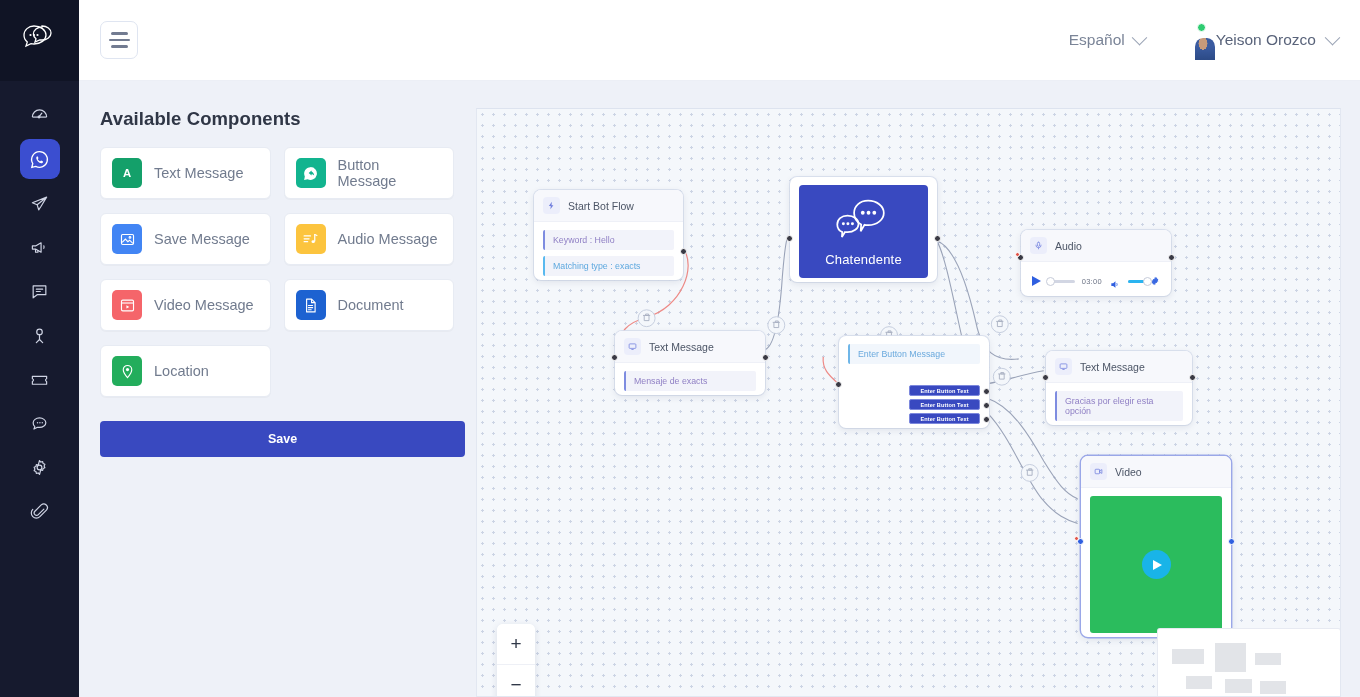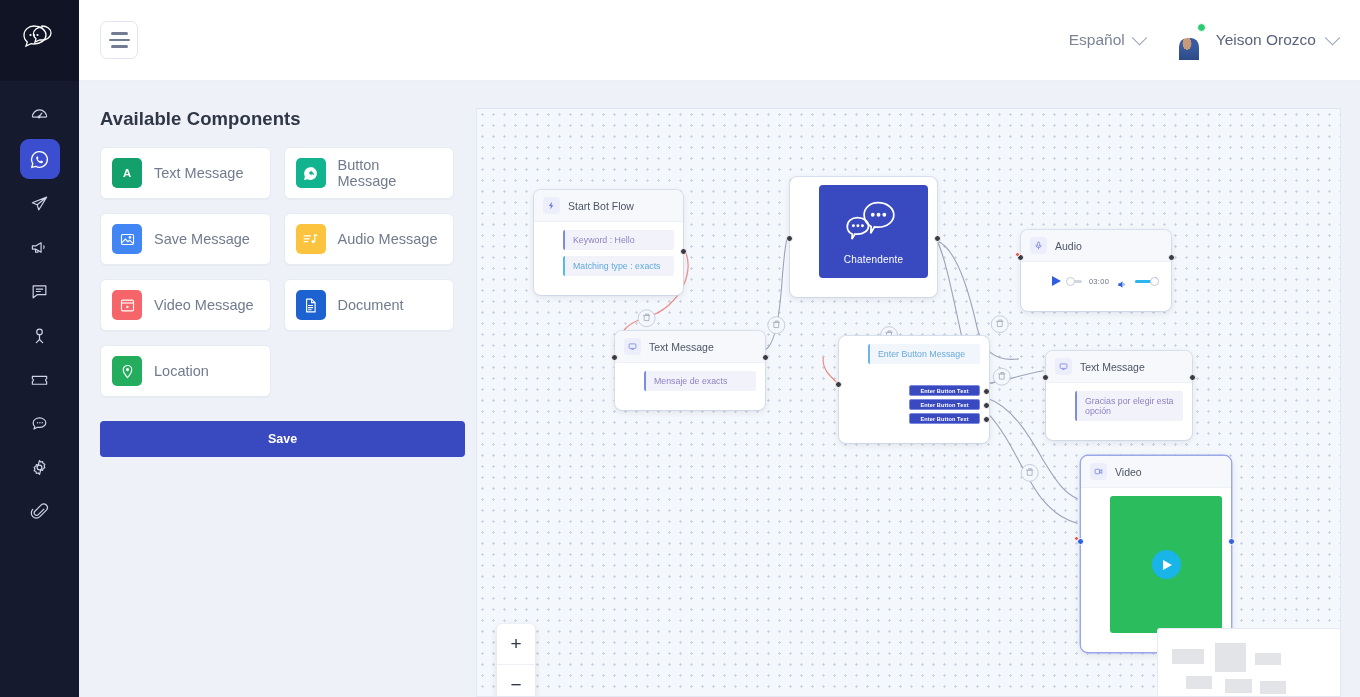--- a/index.html
+++ b/index.html
@@ -31,20 +31,21 @@
   .rail-item.active { background: #3b4ed0; }
   .rail-item svg { display: block; }
 
   
   .main { flex: 1; display: flex; flex-direction: column; height: 697px; min-width: 0; }
 
   .topbar {
     height: 81px; background: #ffffff; flex: 0 0 81px;
     display: flex; align-items: center; padding: 0 22px 0 21px;
     border-bottom: 1px solid #eceff6;
+    text-align: center;
   }
   .hamburger {
     width: 38px; height: 38px; border: 1px solid #dfe5f1; border-radius: 7px;
     background: #fff; display: flex; flex-direction: column;
     align-items: center; justify-content: center; gap: 4px; cursor: pointer;
   }
   .hamburger i { display: block; height: 2.5px; background: #727b91; border-radius: 2px; }
   .hamburger i:nth-child(1) { width: 17px; }
   .hamburger i:nth-child(2) { width: 21px; }
   .hamburger i:nth-child(3) { width: 17px; }
@@ -115,21 +116,21 @@
   }
   .node-head {
     display: flex; align-items: center; gap: 8px; padding: 7px 10px 7px 9px;
     background: #f7f8fc; border-radius: 7px 7px 0 0; border-bottom: 1px solid #eef0f7;
   }
   .node-head .nh-ic {
     width: 17px; height: 17px; border-radius: 4px; background: #eceefb;
     display: flex; align-items: center; justify-content: center; flex: 0 0 17px;
   }
   .node-title { font-size: 10.5px; color: #4c5566; }
-  .node-body { padding: 8px 9px 19px 9px; margin-left: 20px; }
+  .node-body { padding: 8px 9px 4px 9px; }
   .field {
     background: #f2f3fa; border-left: 2.2px solid #7e8ce0; border-radius: 2px;
     padding: 5px 8px; font-size: 8.8px; color: #8f7fc4; margin-bottom: 6px;
   }
   .field.blue { border-left-color: #59b9ef; color: #5fa9df; }
   .field.btnmsg { border-left-color: #6fb6e8; color: #6aa9dd; background:#f1f6fc; }
   .field:last-child { margin-bottom: 0; }
   .handle {
     position: absolute; width: 7px; height: 7px; border-radius: 50%;
     background: #3a3a44; border: 1px solid #fff;
@@ -143,21 +144,21 @@
   #node-image { left: 313px; top: 68px; width: 147px; }
   #node-buttons { left: 362px; top: 227px; width: 150px; }
   #node-audio { left: 544px; top: 121px; width: 150px; }
   #node-text2 { left: 569px; top: 242px; width: 146px; }
   #node-video { left: 604px; top: 347px; width: 150px; }
 
   .img-fill {
     background: #3949c0; border-radius: 4px; height: 93px;
     display: flex; flex-direction: column; align-items: center; justify-content: center; gap: 3px;
   }
-  .img-caption { color: #fff; font-size: 10px; letter-spacing: .2px; }
+  .img-caption { color: #fff; font-size: 13px; letter-spacing: .2px; }
 
   .audio-bar { display: flex; align-items: center; gap: 7px; padding: 2px 2px; }
   .a-play { width: 0; height: 0; border-left: 9px solid #2f5fe0; border-top: 5.5px solid transparent; border-bottom: 5.5px solid transparent; }
   .a-track { position: relative; width: 46px; height: 3px; background: #d2d6e3; border-radius: 2px; }
   .a-knob { position: absolute; left: -2px; top: -3px; width: 9px; height: 9px; border-radius: 50%; background: #fff; border: 1px solid #c6cbd9; }
   .a-time { font-size: 7.5px; color: #6d7486; letter-spacing: .3px; }
   .a-vol { position: relative; width: 12px; height: 11px; }
   .a-voltrack { position: relative; width: 26px; height: 3px; background: #d2d6e3; border-radius: 2px; }
   .a-volfill { position: absolute; left: 0; top: 0; height: 3px; width: 17px; background: #2ab4f0; border-radius: 2px; }
   .a-volknob { position: absolute; left: 15px; top: -3px; width: 9px; height: 9px; border-radius: 50%; background: #fff; border: 1px solid #c6cbd9; }

